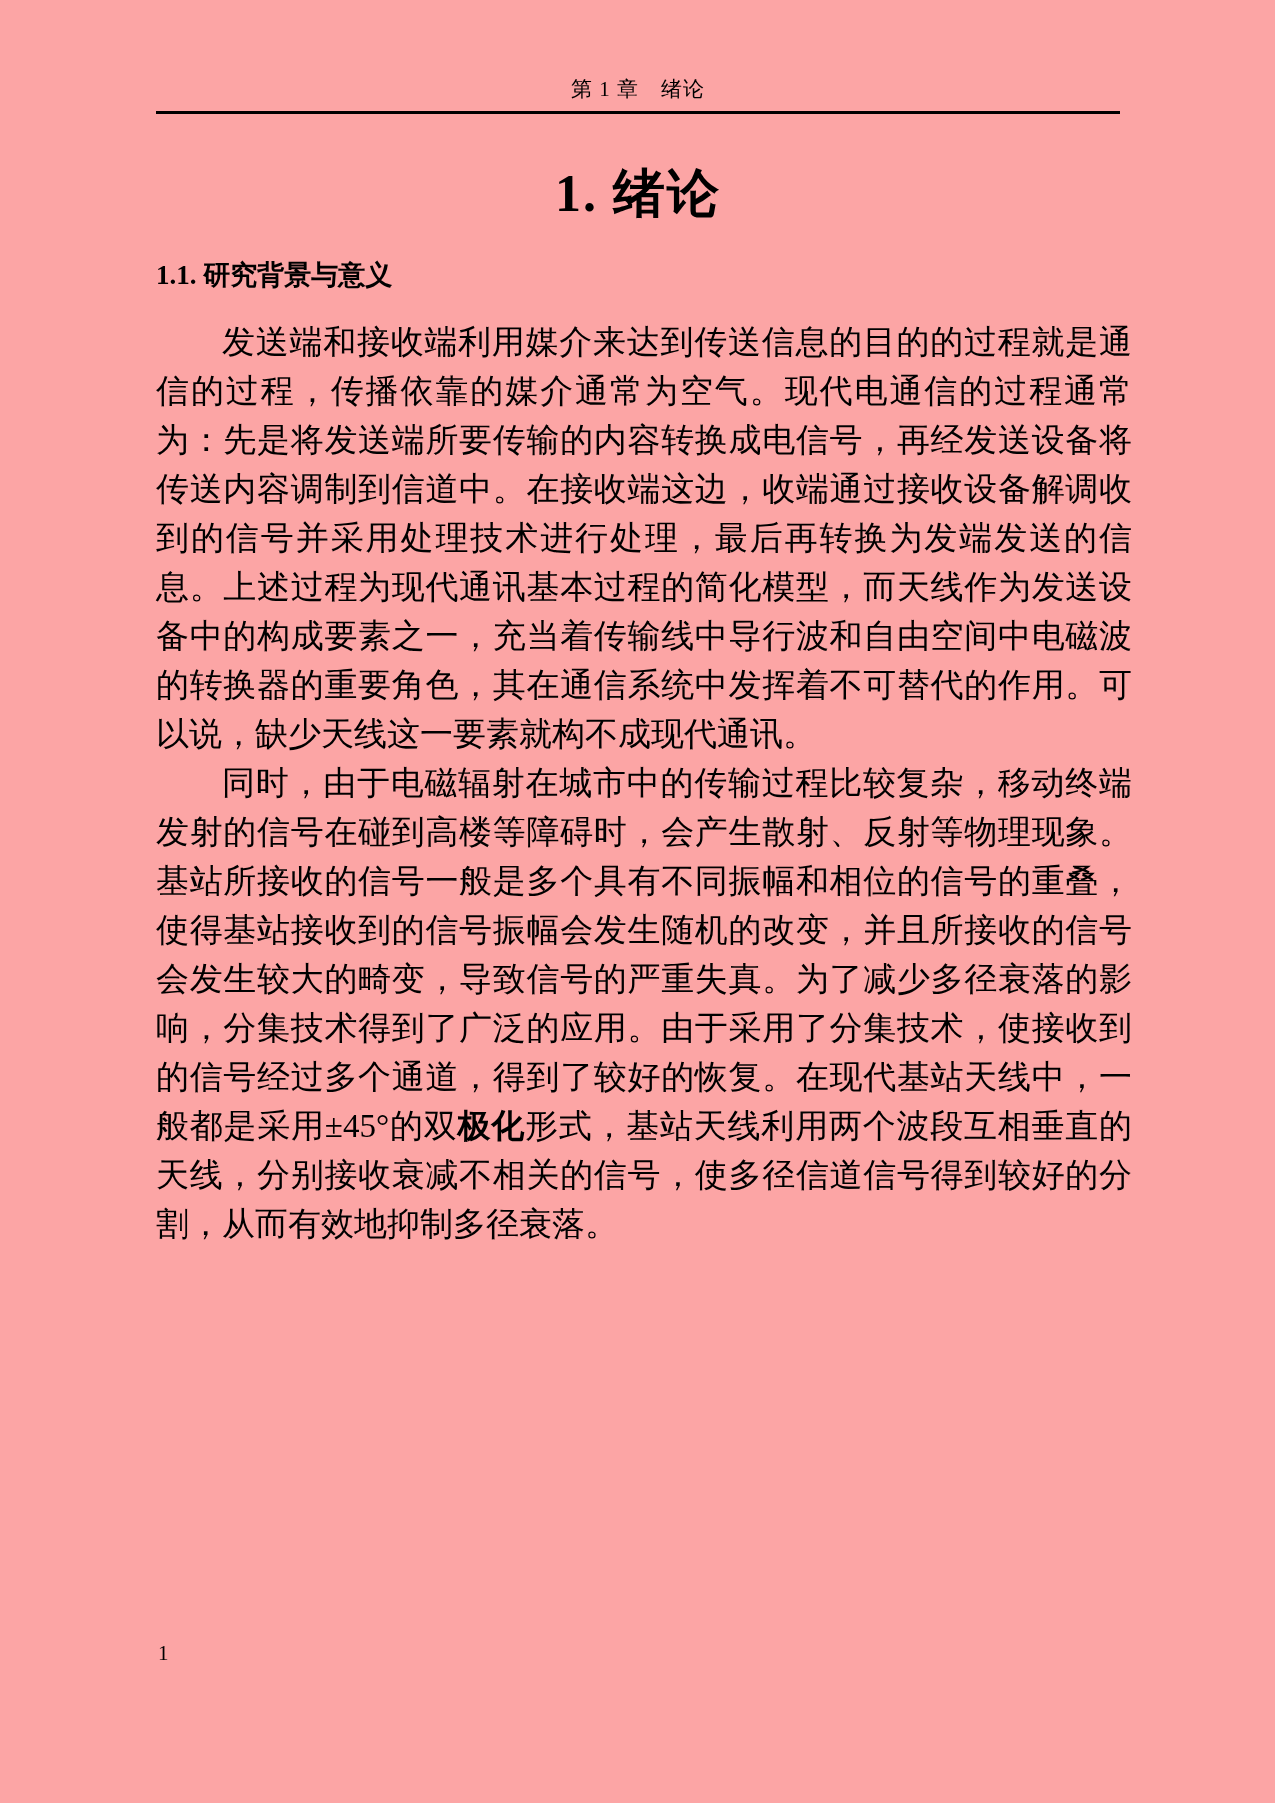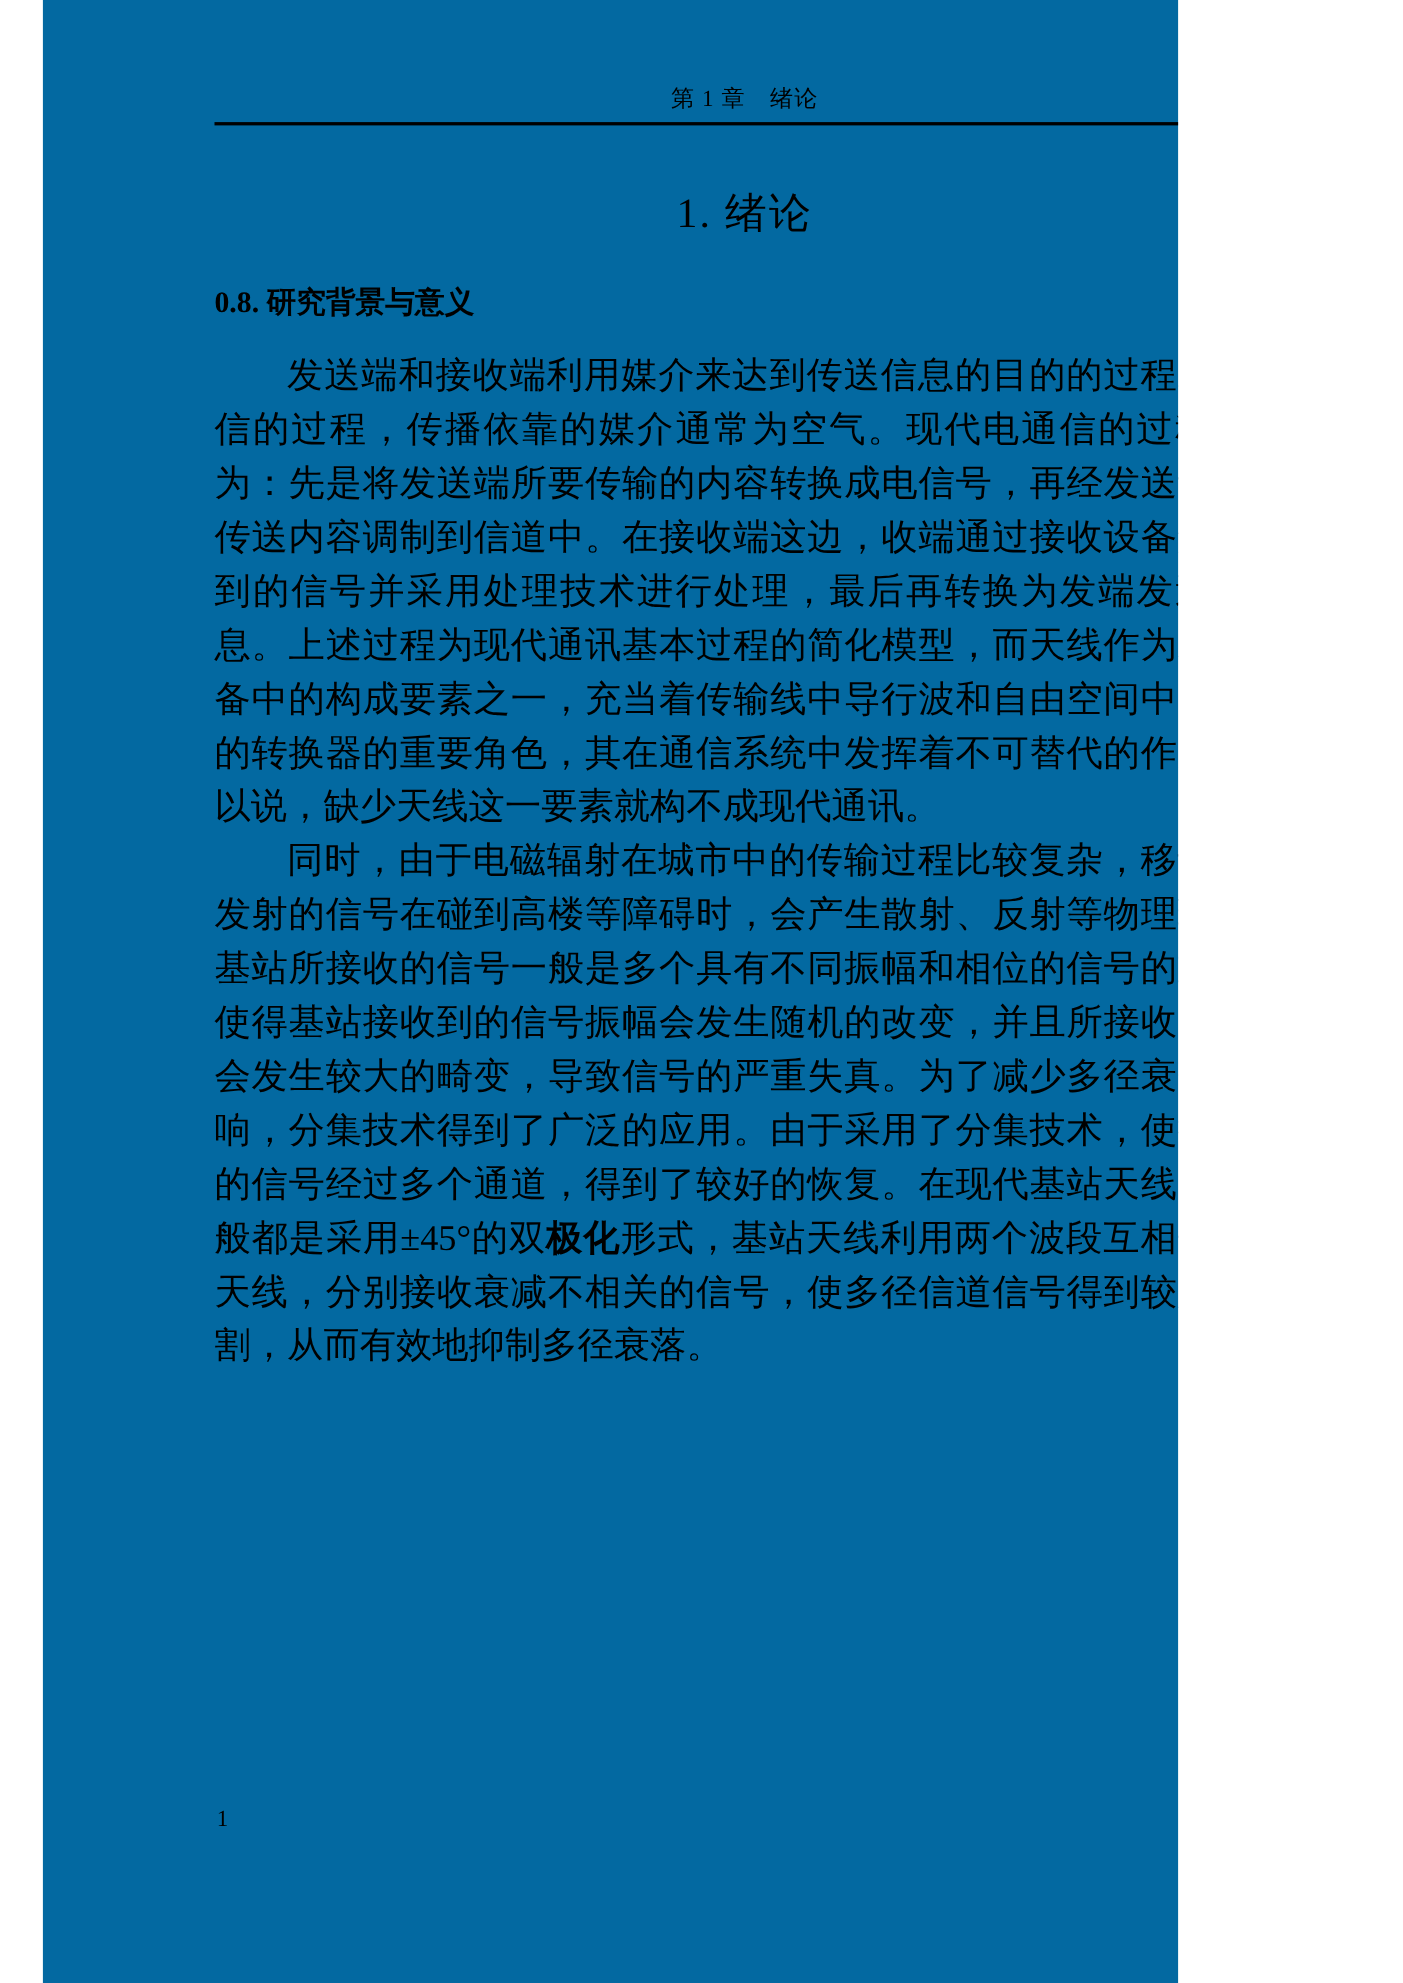--- a/index.html
+++ b/index.html
@@ -2,27 +2,26 @@
 <html><head>
 <meta charset="utf-8">
 <style>
   html, body {
     margin: 0;
     padding: 0;
     background: #ffffff;
   }
   .page {
     position: relative;
-    width: 1032px;
+    width: 1275px;
     height: 1803px;
-    background: #0369a1;
+    background: #fca5a5;
     color: #000000;
     font-family: "Liberation Serif", "DejaVu Serif", serif;
     overflow: hidden;
-    margin-left: 39px;
   }
   .running-header {
     position: absolute;
     top: 76px;
     left: 156px;
     width: 964px;
     text-align: center;
     font-size: 21px;
     letter-spacing: 1px;
     line-height: 26px;
@@ -35,22 +34,22 @@
     height: 3px;
     background: #000000;
   }
   .chapter-title {
     position: absolute;
     top: 170px;
     left: 156px;
     width: 964px;
     margin: 0;
     text-align: center;
-    font-size: 38px;
-    font-weight: 400;
+    font-size: 52px;
+    font-weight: 700;
     line-height: 48px;
     letter-spacing: 2px;
   }
   .section-heading {
     position: absolute;
     top: 258px;
     left: 156px;
     width: 964px;
     margin: 0;
     font-size: 27px;
@@ -88,21 +87,21 @@
 <div class="page">
 
   <header class="running-header">
     <span>第 1 章　绪论</span>
   </header>
 
   <div class="header-rule"></div>
 
   <h1 class="chapter-title">1. 绪论</h1>
 
-  <h2 class="section-heading">0.8. 研究背景与意义</h2>
+  <h2 class="section-heading">1.1. 研究背景与意义</h2>
 
   <div class="body-text">
     <p class="para">发送端和接收端利用媒介来达到传送信息的目的的过程就是通信的过程，传播依靠的媒介通常为空气。现代电通信的过程通常为：先是将发送端所要传输的内容转换成电信号，再经发送设备将传送内容调制到信道中。在接收端这边，收端通过接收设备解调收到的信号并采用处理技术进行处理，最后再转换为发端发送的信息。上述过程为现代通讯基本过程的简化模型，而天线作为发送设备中的构成要素之一，充当着传输线中导行波和自由空间中电磁波的转换器的重要角色，其在通信系统中发挥着不可替代的作用。可以说，缺少天线这一要素就构不成现代通讯。</p>
     <p class="para"><span>同时，由于电磁辐射在城市中的传输过程比较复杂，移动终端发射的信号在碰到高楼等障碍时，会产生散射、反射等物理现象。基站所接收的信号一般是多个具有不同振幅和相位的信号的重叠，使得基站接收到的信号振幅会发生随机的改变，并且所接收的信号会发生较大的畸变，导致信号的严重失真。为了减少多径衰落的影响，分集技术得到了广泛的应用。由于采用了分集技术，使接收到的信号经过多个通道，得到了较好的恢复。在现代基站天线中，一般都是采用±45°的双</span><span class="bold-term">极化</span><span>形式，基站天线利用两个波段互相垂直的天线，分别接收衰减不相关的信号，使多径信道信号得到较好的分割，从而有效地抑制多径衰落。</span></p>
   </div>
 
   <footer class="page-number">1</footer>
 
 </div>
 

